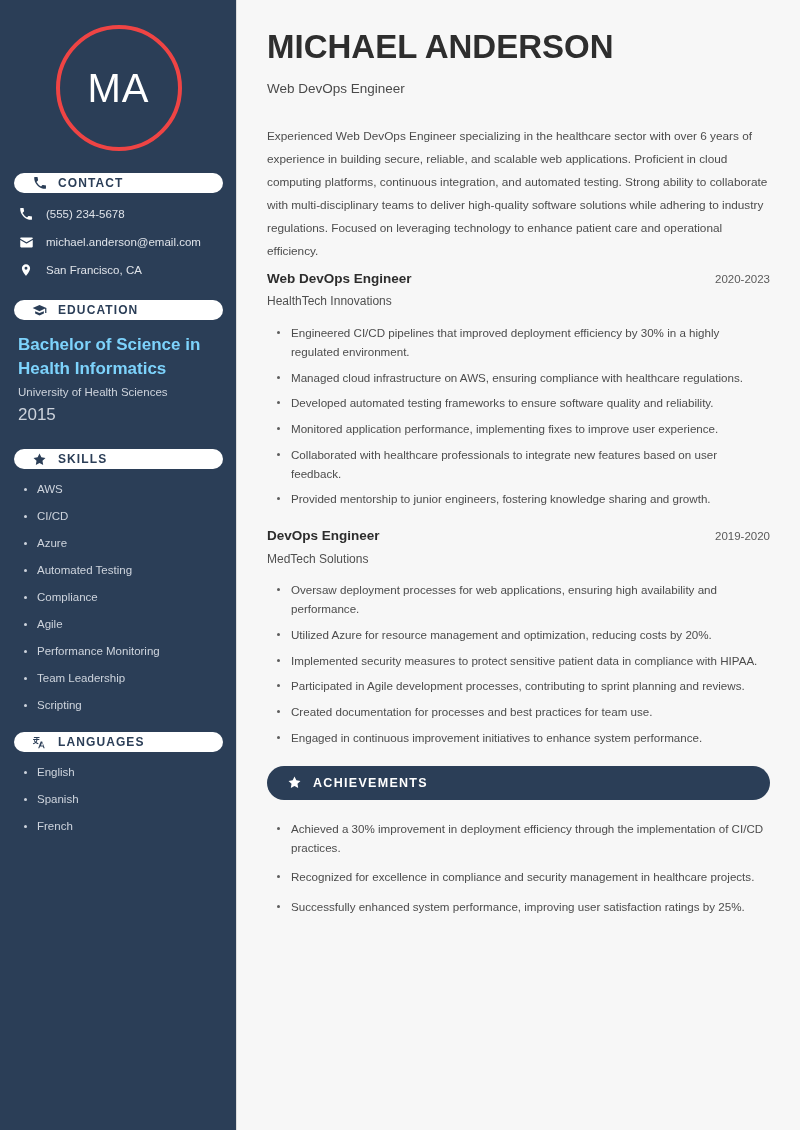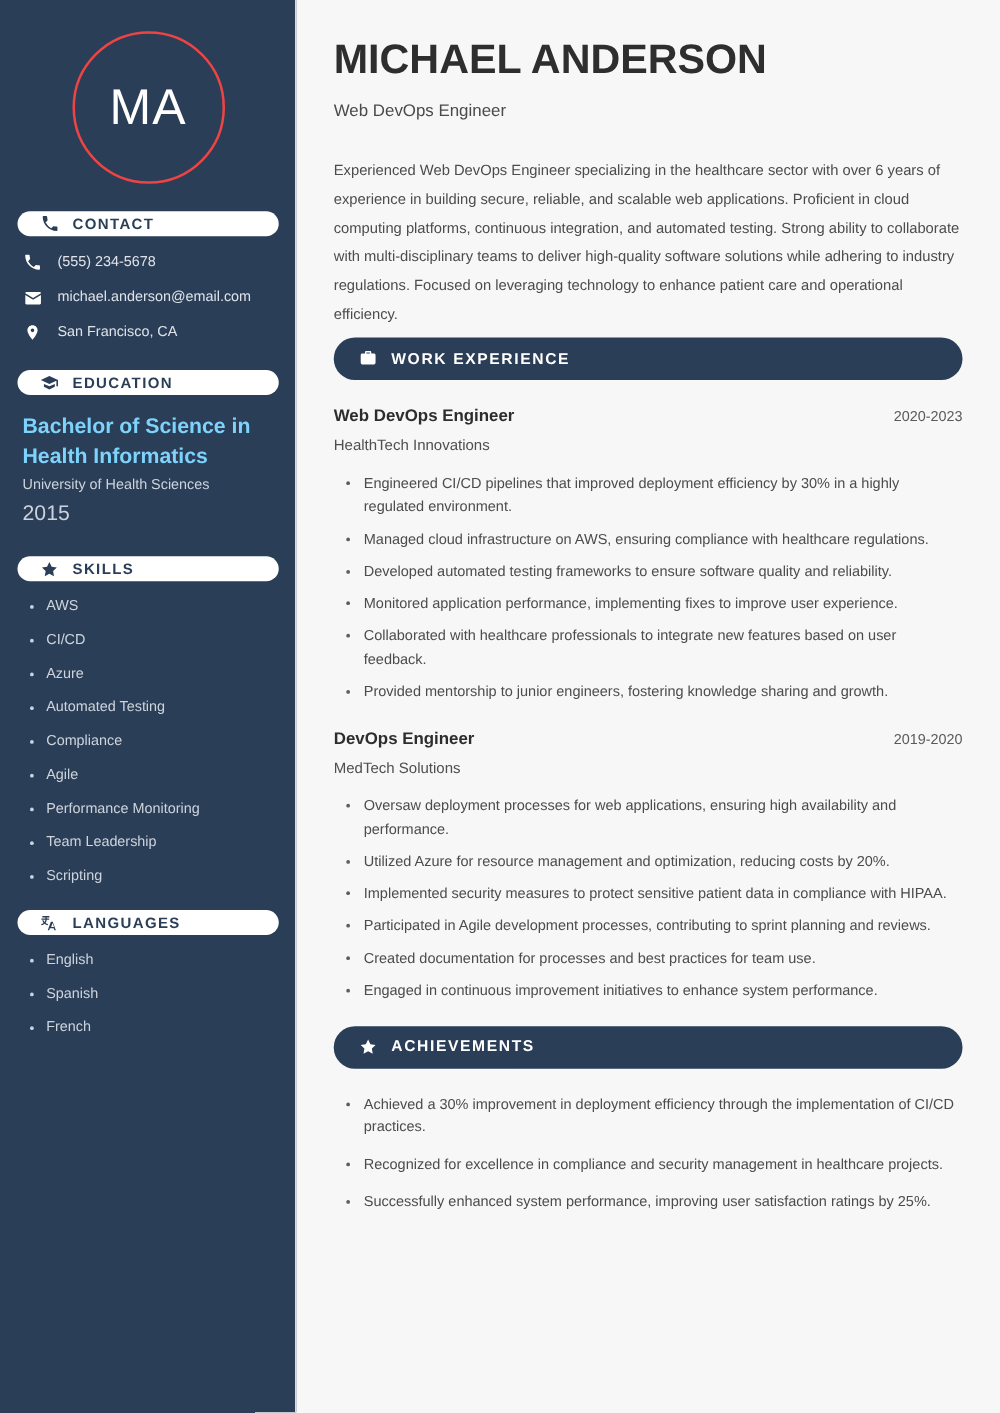--- a/index.html
+++ b/index.html
@@ -39,21 +39,21 @@
   }
   .avatar-wrap {
     display: flex;
     justify-content: center;
     padding-top: 25px;
     padding-bottom: 22px;
   }
   .avatar {
     width: 118px;
     height: 118px;
-    border: 2px solid #ef4444;
+    border: 4px solid #ef4444;
     border-radius: 50%;
     display: flex;
     align-items: center;
     justify-content: center;
     color: #ffffff;
     font-size: 40px;
     font-weight: 400;
     letter-spacing: 1px;
     line-height: 1;
   }
@@ -367,28 +367,20 @@
       <li>French</li>
     </ul>
   </aside>
 
   <main class="main">
 
     <h1 class="name">MICHAEL ANDERSON</h1>
     <div class="role">Web DevOps Engineer</div>
     <p class="summary">Experienced Web DevOps Engineer specializing in the healthcare sector with over 6 years of experience in building secure, reliable, and scalable web applications. Proficient in cloud computing platforms, continuous integration, and automated testing. Strong ability to collaborate with multi-disciplinary teams to deliver high-quality software solutions while adhering to industry regulations. Focused on leveraging technology to enhance patient care and operational efficiency.</p>
 
-    <div class="section-bar">
-      <span class="sb-icon">
-        <svg viewBox="0 0 24 24" width="15" height="15" fill="currentColor">
-          <path d="M9.5 3h5c.8 0 1.5.7 1.5 1.5V6h3.5c1.1 0 2 .9 2 2v10c0 1.1-.9 2-2 2h-15c-1.1 0-2-.9-2-2V8c0-1.1.9-2 2-2H8V4.5C8 3.7 8.7 3 9.5 3zm.2 3h4.6V4.7H9.7V6z"></path>
-        </svg>
-      </span>
-      <span class="sb-label">WORK EXPERIENCE</span>
-    </div>
 
     <div class="job">
       <div class="job-head">
         <span class="job-title">Web DevOps Engineer</span>
         <span class="job-dates">2020-2023</span>
       </div>
       <div class="job-company">HealthTech Innovations</div>
       <ul class="bullets">
         <li>Engineered CI/CD pipelines that improved deployment efficiency by 30% in a highly regulated environment.</li>
         <li>Managed cloud infrastructure on AWS, ensuring compliance with healthcare regulations.</li>

